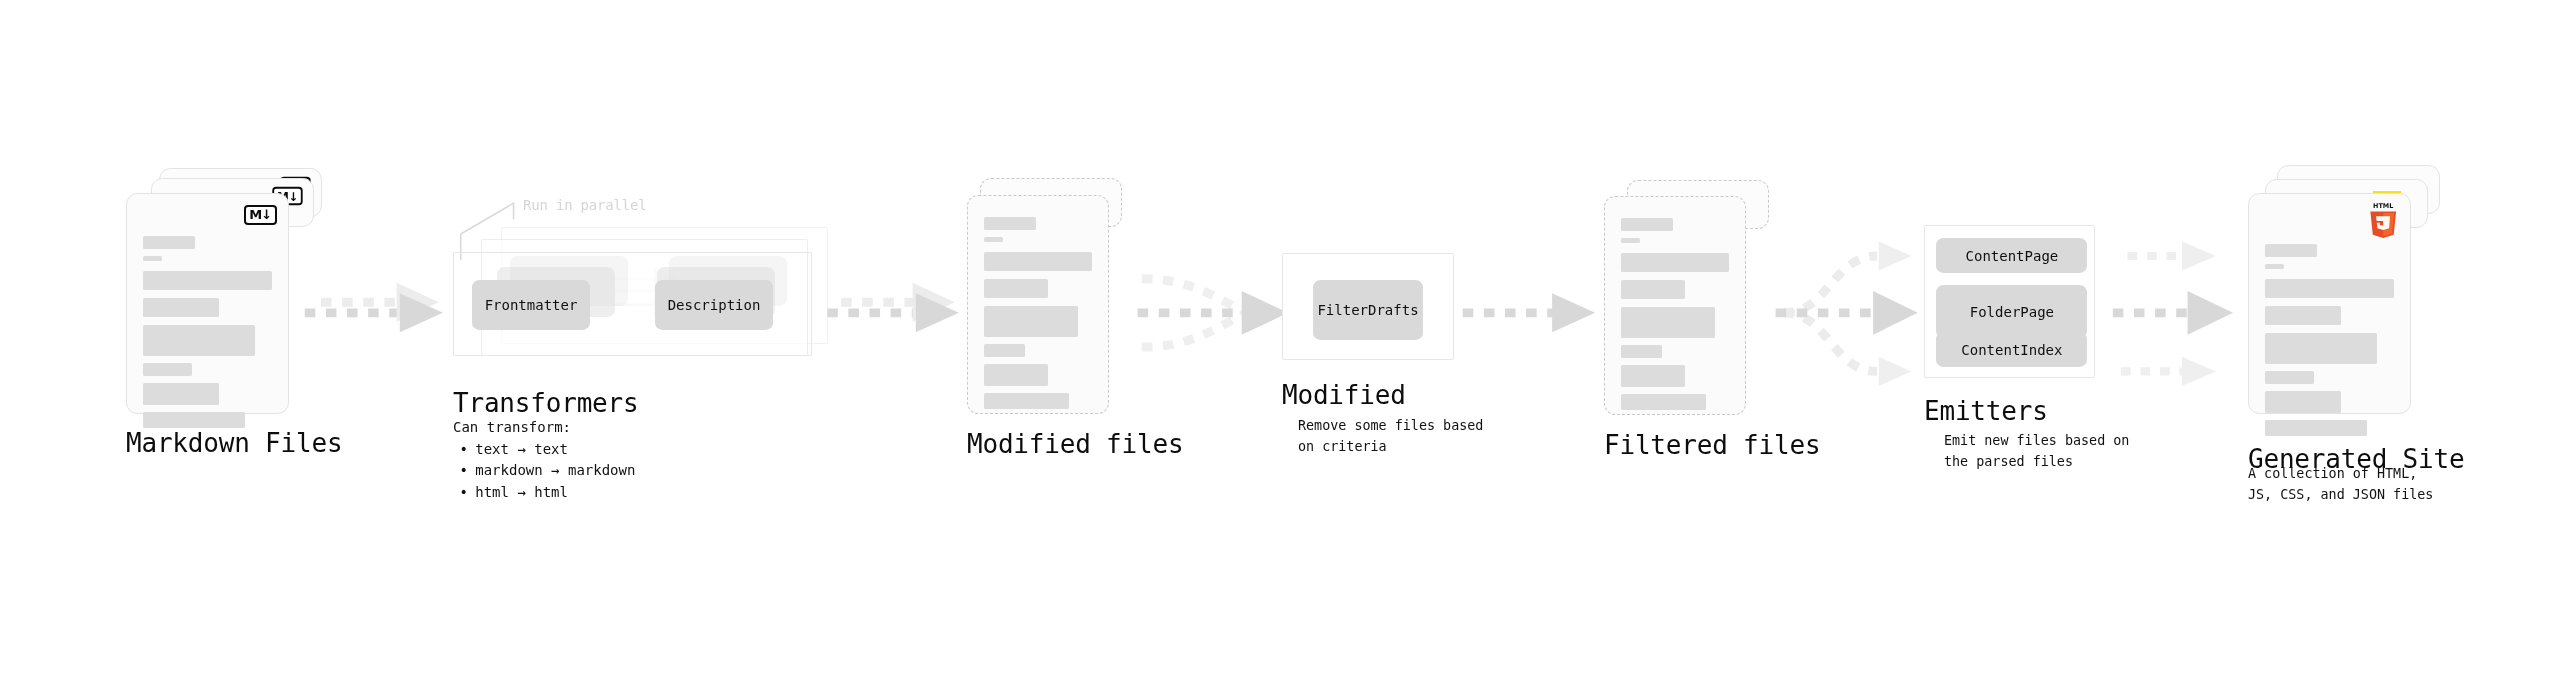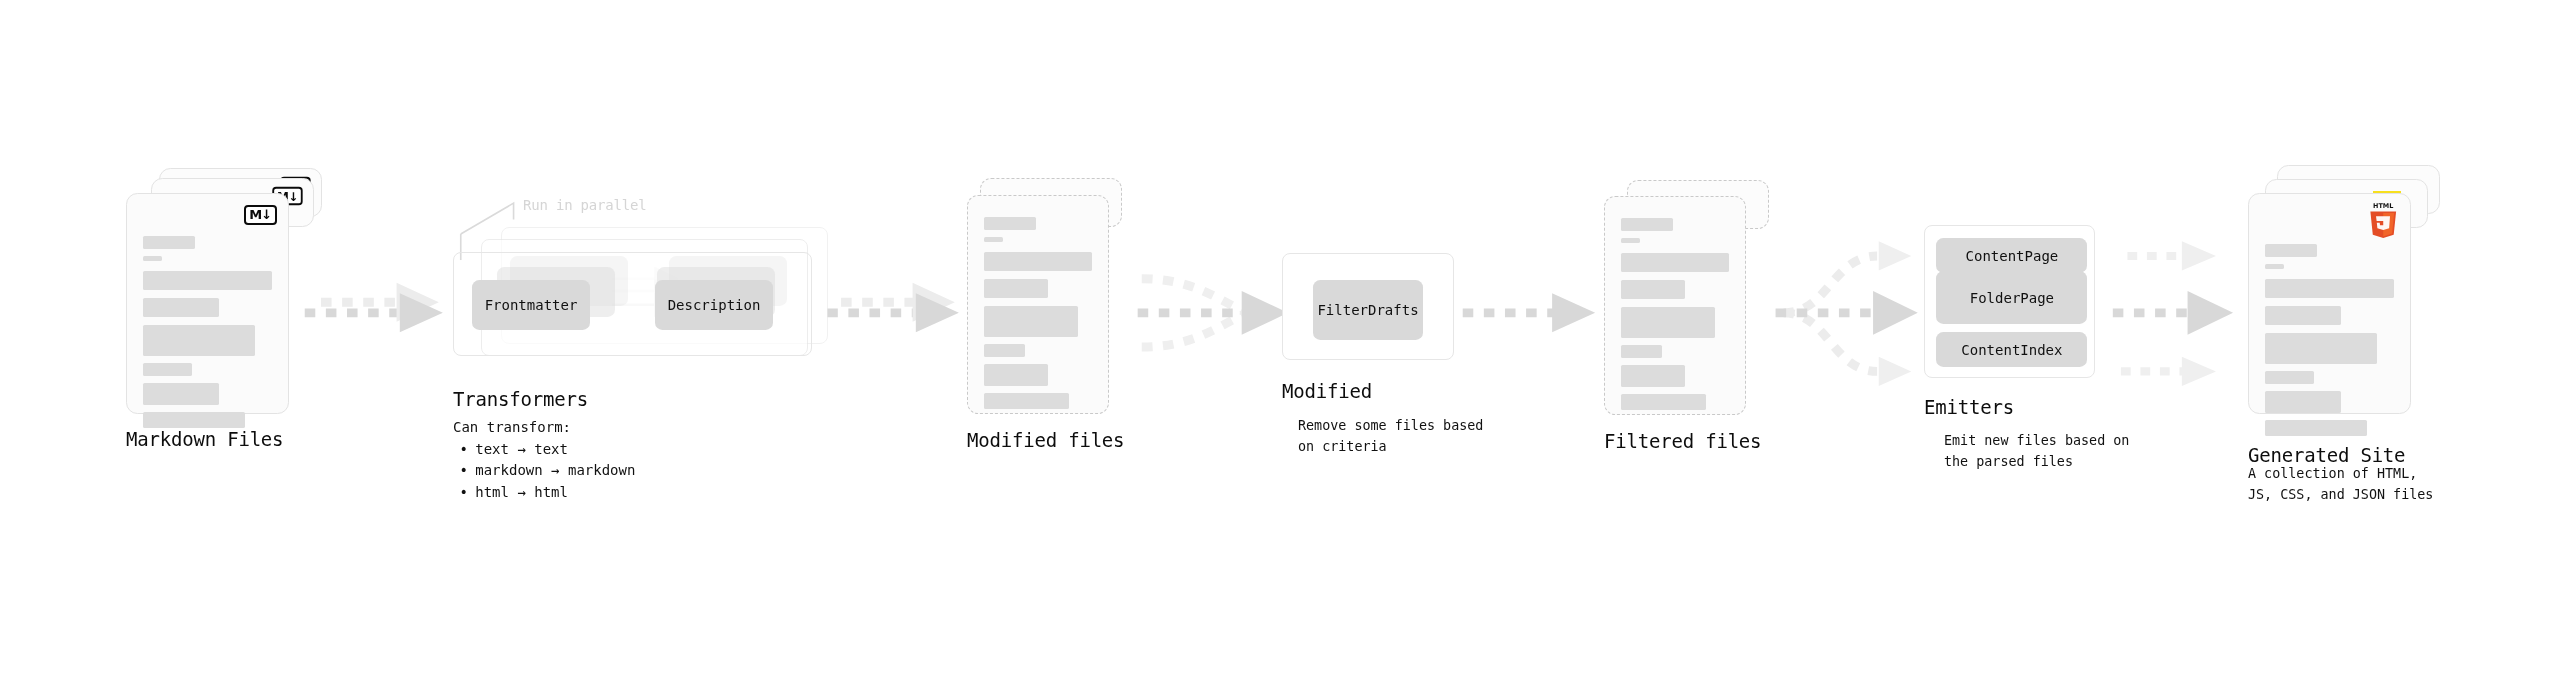--- a/index.html
+++ b/index.html
@@ -42,21 +42,21 @@
   .badge-css {
     position: absolute; width: 24.4px; height: 24.4px;
     display:flex; flex-direction:column; align-items:center; justify-content:flex-end;
   }
   .badge-css .t { font-family:"DejaVu Sans",sans-serif; font-size:5.7px; font-weight:bold; color:#0b0b0b; letter-spacing:-0.4px;}
   .badge-css .u { width:100%; height:3.3px; background:#264de4; }
 
   
   .caption {
     position: absolute;
-    font-size: 19px;
+    font-size: 26px;
     color: #0d0d0d;
     letter-spacing: -0.2px;
     white-space: nowrap;
   }
   .subcaption {
     position: absolute;
     font-size: 13.4px;
     line-height: 1.55;
     color: #111;
     white-space: pre-line;
@@ -67,21 +67,21 @@
     line-height: 1.55;
     color: #111;
   }
   .listcaption ul { list-style: none; }
   .listcaption li:before { content: "\2022"; margin-right: 7.3px; margin-left: 6.5px; }
 
   
   .group-box {
     position: absolute;
     border: 1.6px solid #e6e6e6;
-    border-radius: 8px;
+    border-radius: 2px;
     background: #ffffff;
   }
   .pill {
     position: absolute;
     background: #d9d9d9;
     border-radius: 7.3px;
     display: flex; align-items: center; justify-content: center;
     font-size: 14px; color: #101010; white-space: nowrap;
   }
   .ghost1 { opacity: .45; }
@@ -241,21 +241,21 @@
         <div class="bar" style="width:38%;   height:13px;"></div>
         <div class="bar" style="width:59%;   height:22px;"></div>
         <div class="bar" style="width:79%;   height:15.4px;"></div>
       </div>
     </div>
   </div>
   <div class="caption" style="left:1604px; top:430px;">Filtered files</div>
 
   <div class="group-box" style="left:1924px; top:225px; width:171px; height:153px;">
     <div class="pill" style="left:11.4px; top:12.2px; width:151px; height:35px;">ContentPage</div>
-    <div class="pill" style="left:11.4px; top:45px; width:151px; height:53px;">FolderPage</div>
+    <div class="pill" style="left:11.4px; top:59px; width:151px; height:53px;">FolderPage</div>
     <div class="pill" style="left:11.4px; top:106px; width:151px; height:35px;">ContentIndex</div>
   </div>
   <div class="caption" style="left:1924px; top:396px;">Emitters</div>
   <div class="subcaption" style="left:1924px; top:431px;margin-left:20px;">Emit new files based on
 the parsed files</div>
 
   <div class="doc-stack">
     <div class="doc-card back1" style="left:2277px; top:165px; width:163px; height:49px;">
       <div class="badge-css" style="right:19.5px; top:11.4px;">
         <div class="t">CSS</div>

